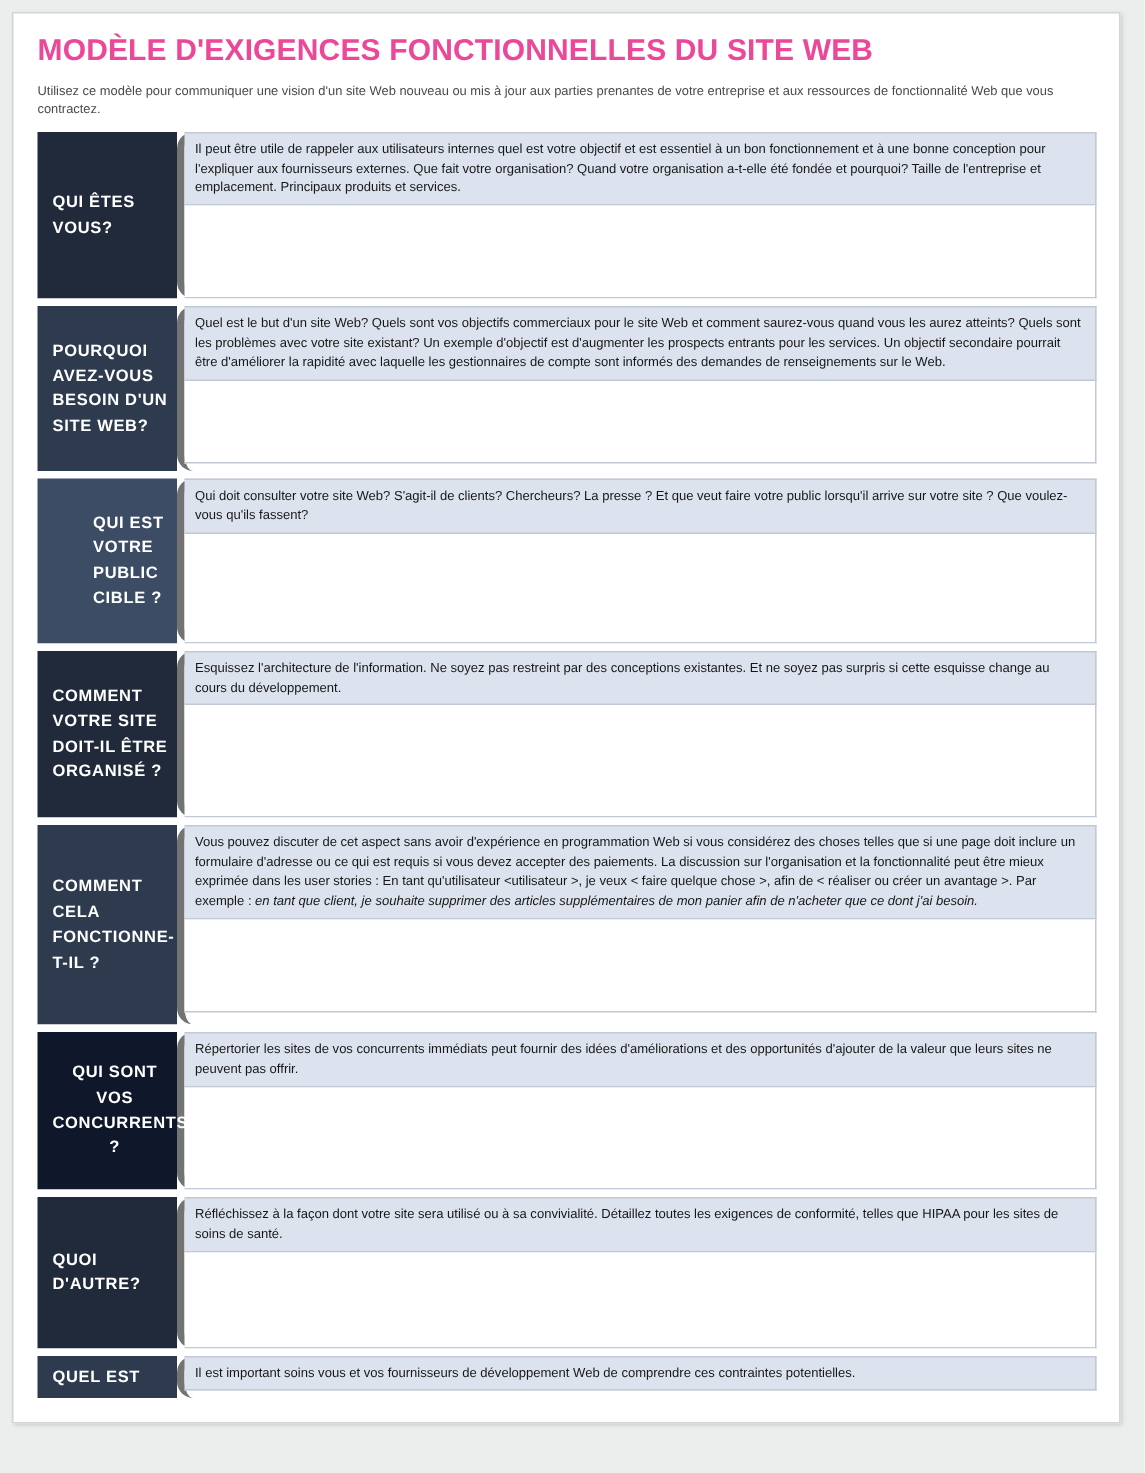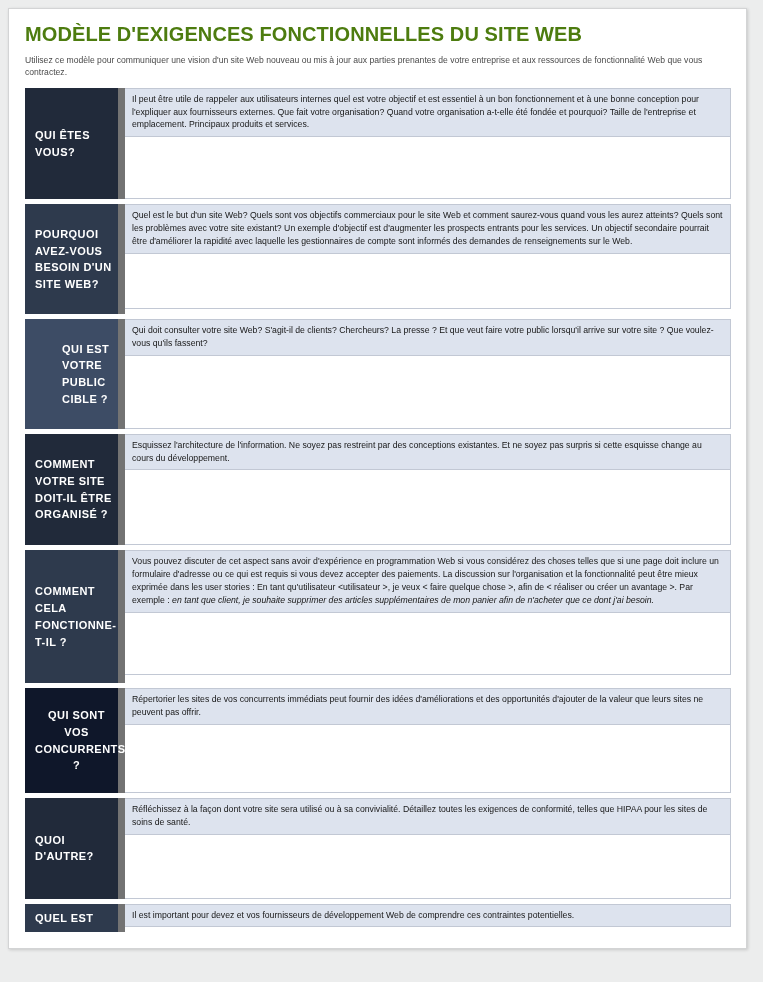--- a/index.html
+++ b/index.html
@@ -31,21 +31,21 @@
     position: absolute;
     left: 16px;
     top: 14px;
     right: 14px;
   }
 
   
   .doc-title {
     font-size: 20px;
     font-weight: bold;
-    color: #4d7c0f;
+    color: #ec4899;
     letter-spacing: 0.1px;
     margin: 0 0 9px 0;
     line-height: 1.1;
     white-space: nowrap;
   }
   .doc-subtitle {
     font-size: 8.6px;
     color: #4a4a4a;
     line-height: 1.45;
     margin: 0 0 9px 0;
@@ -70,21 +70,22 @@
     font-weight: bold;
     letter-spacing: 0.45px;
     line-height: 1.52;
     padding: 6px 0 6px 10px;
     box-sizing: border-box;
     text-transform: uppercase;
   }
   .content-cell {
     padding: 0;
     vertical-align: top;
-    border-left: 7px solid #737373;
+    border-left: 5px solid #737373;
+    border-radius: 11px;
   }
   .prompt-box {
     background: #dde3ee;
     color: #171717;
     font-size: 8.7px;
     line-height: 1.47;
     padding: 4px 7px 5px 7px;
     border: 1px solid #c2c8d4;
     border-left: none;
     box-sizing: border-box;
@@ -196,20 +197,20 @@
               <div class="answer-box" style="height: 64px;"></div>
             </td>
           </tr>
           <tr class="row-gap">
             <td></td>
             <td></td>
           </tr>
           <tr class="req-row">
             <td class="label-cell shade-1" style="height: 18px;">QUEL EST</td>
             <td class="content-cell">
-              <div class="prompt-box"><span>Il est important pour devez et vos fournisseurs de développement Web de comprendre ces contraintes potentielles.</span></div>
+              <div class="prompt-box"><span>Il est important soins vous et vos fournisseurs de développement Web de comprendre ces contraintes potentielles.</span></div>
             </td>
           </tr>
         </tbody>
     </table>
 
   </div>
 </div>
 
 </body></html>

